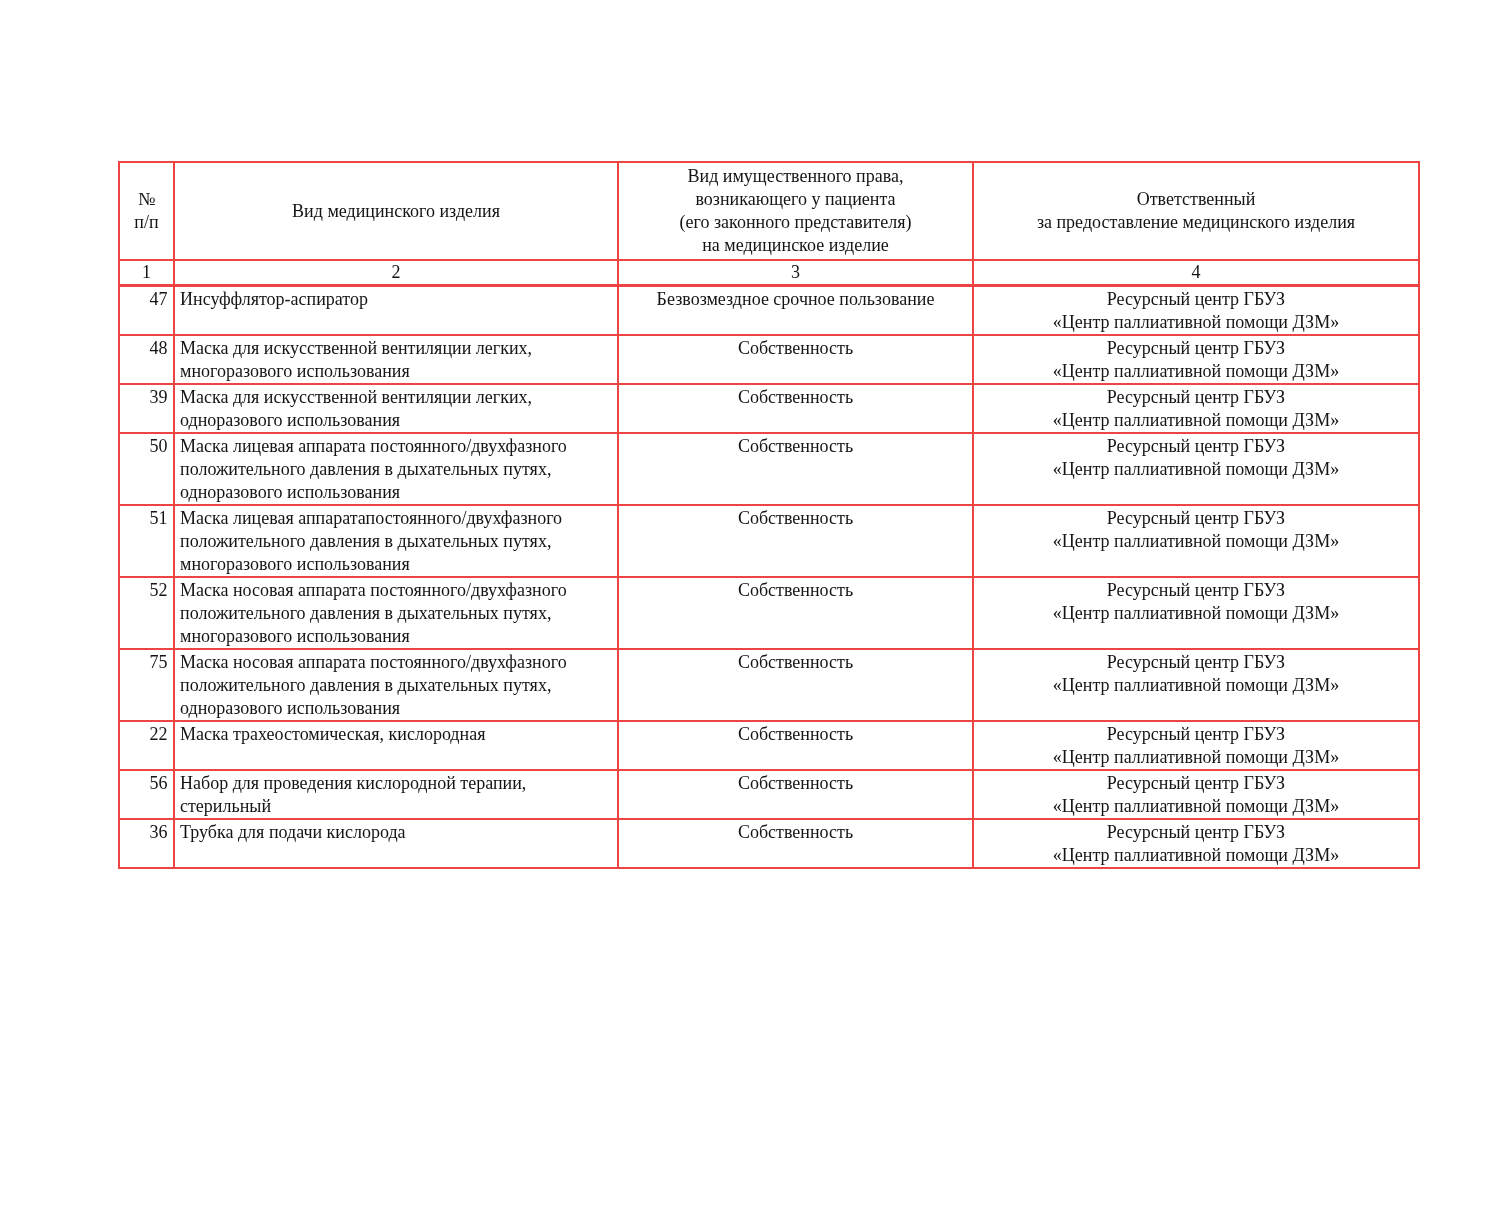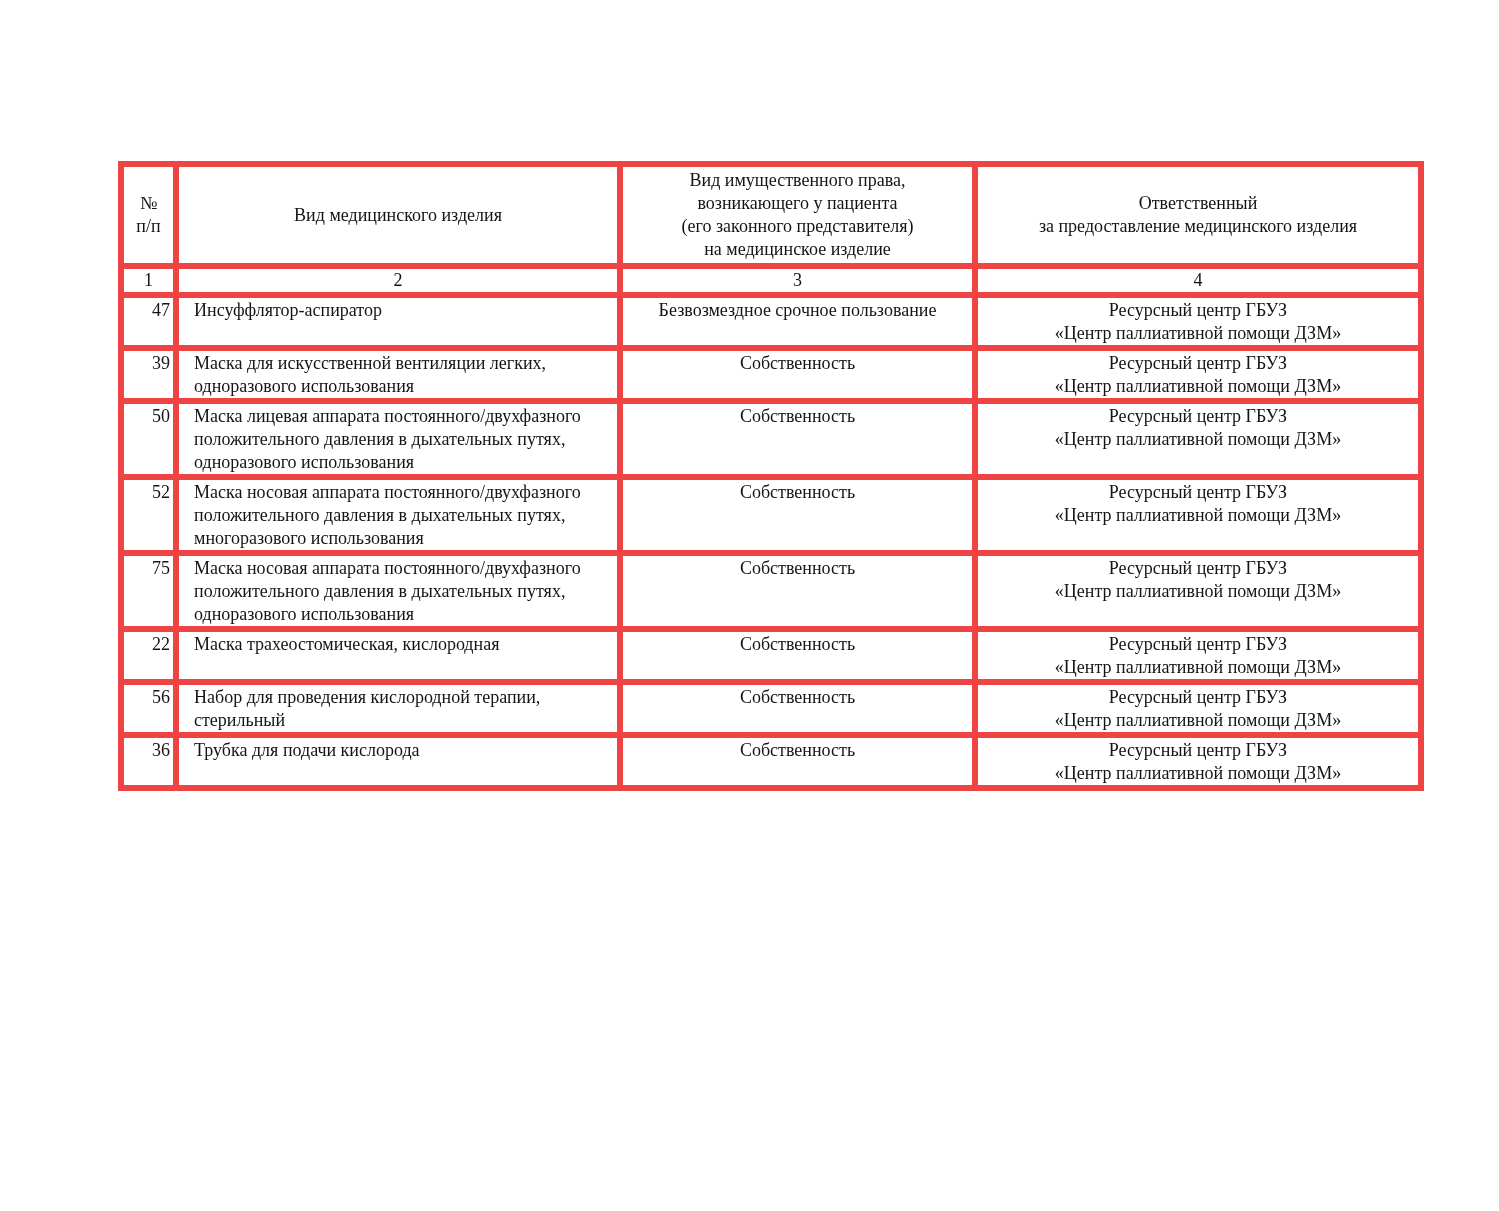--- a/index.html
+++ b/index.html
@@ -27,21 +27,21 @@
     color: #141414;
     font-size: 18px;
     line-height: 23px;
   }
   table.doc-table col.c1 { width: 55px; }
   table.doc-table col.c2 { width: 444px; }
   table.doc-table col.c3 { width: 355px; }
   table.doc-table col.c4 { width: 446px; }
   table.doc-table th,
   table.doc-table td {
-    border: 6px solid #ef4444;
+    border: 2px solid #ef4444;
     white-space: pre-line;
     font-weight: normal;
     overflow: hidden;
   }
   
   tr.header-row th {
     height: 97px;
     text-align: center;
     vertical-align: middle;
     padding: 2px 6px;
@@ -58,21 +58,21 @@
   tr.body-row td {
     vertical-align: top;
     padding: 1px 4px 0 4px;
   }
   tr.body-row td.cell-num {
     text-align: center;
     padding-left: 28px;
   }
   tr.body-row td.cell-device {
     text-align: left;
-    padding-left: 15px;
+    padding-left: 5px;
   }
   tr.body-row td.cell-right,
   tr.body-row td.cell-resp {
     text-align: center;
     margin-left: 46px;
   }
   
   tr.body-row td { height: 46px; }
 </style>
 </head>
@@ -107,32 +107,49 @@
         </tr>
 
         <tr class="body-row">
           <td class="cell-num">47</td>
           <td class="cell-device">Инсуффлятор-аспиратор</td>
           <td class="cell-right">Безвозмездное срочное пользование</td>
           <td class="cell-resp">Ресурсный центр ГБУЗ
 «Центр паллиативной помощи ДЗМ»</td>
         </tr>
         <tr class="body-row">
+          <td class="cell-num">48</td>
+          <td class="cell-device">Маска для искусственной вентиляции легких,
+многоразового использования</td>
+          <td class="cell-right">Собственность</td>
+          <td class="cell-resp">Ресурсный центр ГБУЗ
+«Центр паллиативной помощи ДЗМ»</td>
+        </tr>
+        <tr class="body-row">
           <td class="cell-num">39</td>
           <td class="cell-device">Маска для искусственной вентиляции легких,
 одноразового использования</td>
           <td class="cell-right">Собственность</td>
           <td class="cell-resp">Ресурсный центр ГБУЗ
 «Центр паллиативной помощи ДЗМ»</td>
         </tr>
         <tr class="body-row">
           <td class="cell-num">50</td>
           <td class="cell-device">Маска лицевая аппарата постоянного/двухфазного
 положительного давления в дыхательных путях,
 одноразового использования</td>
+          <td class="cell-right">Собственность</td>
+          <td class="cell-resp">Ресурсный центр ГБУЗ
+«Центр паллиативной помощи ДЗМ»</td>
+        </tr>
+        <tr class="body-row">
+          <td class="cell-num">51</td>
+          <td class="cell-device">Маска лицевая аппаратапостоянного/двухфазного
+положительного давления в дыхательных путях,
+многоразового использования</td>
           <td class="cell-right">Собственность</td>
           <td class="cell-resp">Ресурсный центр ГБУЗ
 «Центр паллиативной помощи ДЗМ»</td>
         </tr>
         <tr class="body-row">
           <td class="cell-num">52</td>
           <td class="cell-device">Маска носовая аппарата постоянного/двухфазного
 положительного давления в дыхательных путях,
 многоразового использования</td>
           <td class="cell-right">Собственность</td>

